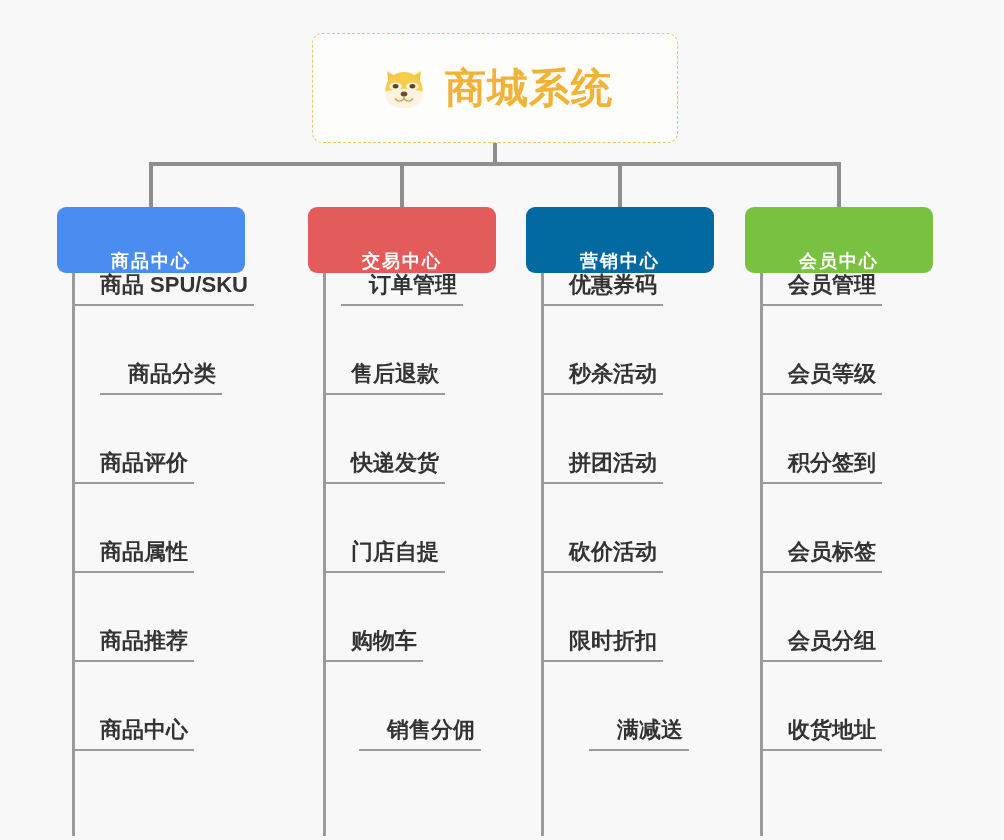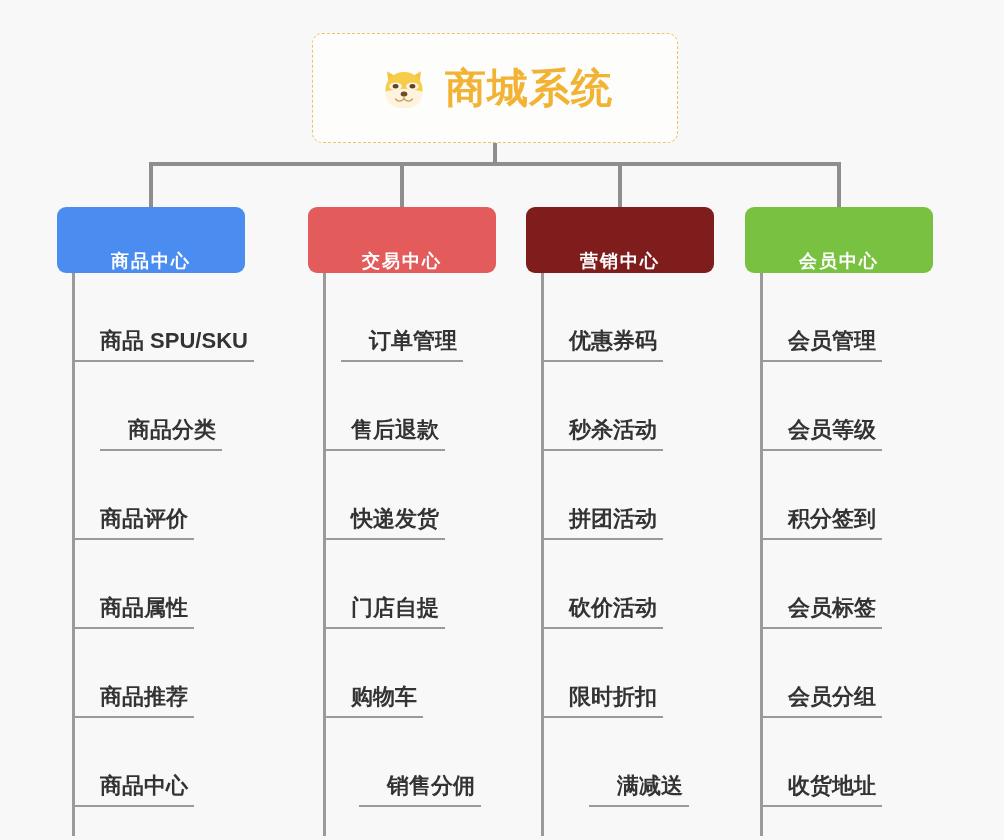--- a/index.html
+++ b/index.html
@@ -85,21 +85,21 @@
     top: 66px;
     width: 3px;
     background: #9a9a9a;
   }
   .leaf {
     position: absolute;
     left: 15px;
     height: 89px;
     box-sizing: border-box;
     display: flex;
-    align-items: flex-end;
+    align-items: flex-start;
   }
   .leaf-label {
     font-size: 22px;
     color: #333333;
     white-space: nowrap;
     padding: 0 6px 7px 28px;
     border-bottom: 2px solid #9a9a9a;
     line-height: 1.1;
   }
 </style>
@@ -185,21 +185,21 @@
     </div>
     <div class="leaf" style="top:422px;">
       <span class="leaf-label">购物车</span>
     </div>
     <div class="leaf" style="top:511px;padding-left:36px;">
       <span class="leaf-label">销售分佣</span>
     </div>
   </div>
 
   <div class="column" style="left:526px;">
-    <div class="cat-box" style="background:#7f1d1d;">
+    <div class="cat-box" style="background:#0369a1;">
       <span>营销中心</span>
     </div>
     <div class="trunk" style="height:563px;"></div>
     <div class="leaf" style="top:66px;">
       <span class="leaf-label">优惠券码</span>
     </div>
     <div class="leaf" style="top:155px;">
       <span class="leaf-label">秒杀活动</span>
     </div>
     <div class="leaf" style="top:244px;">

